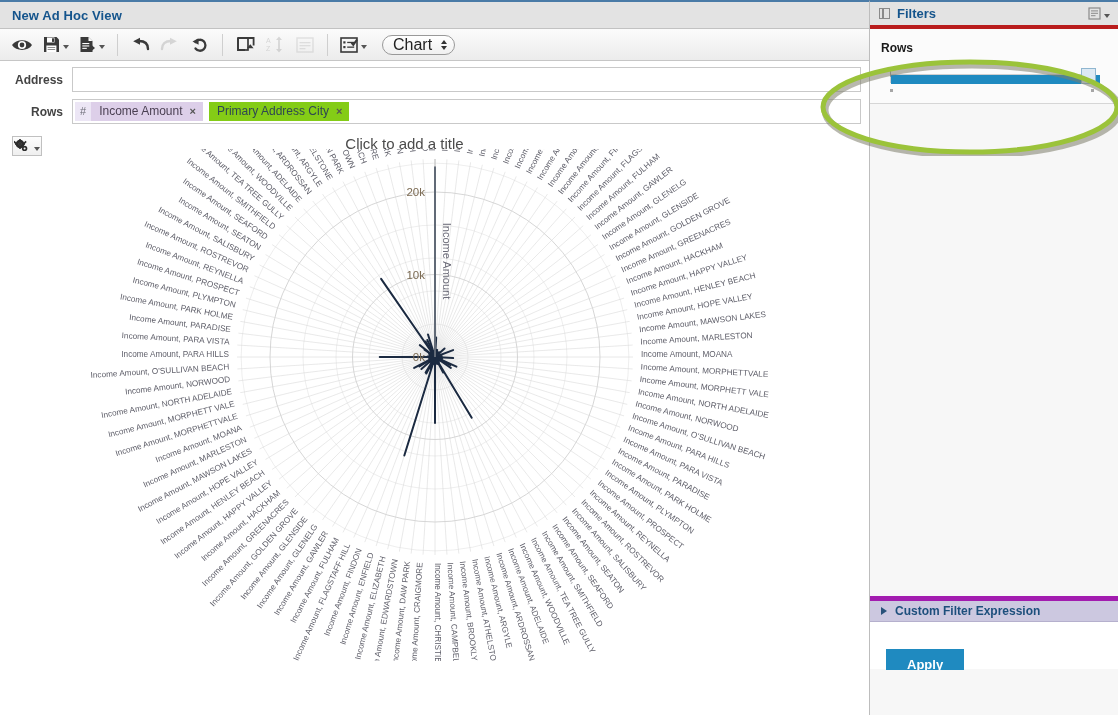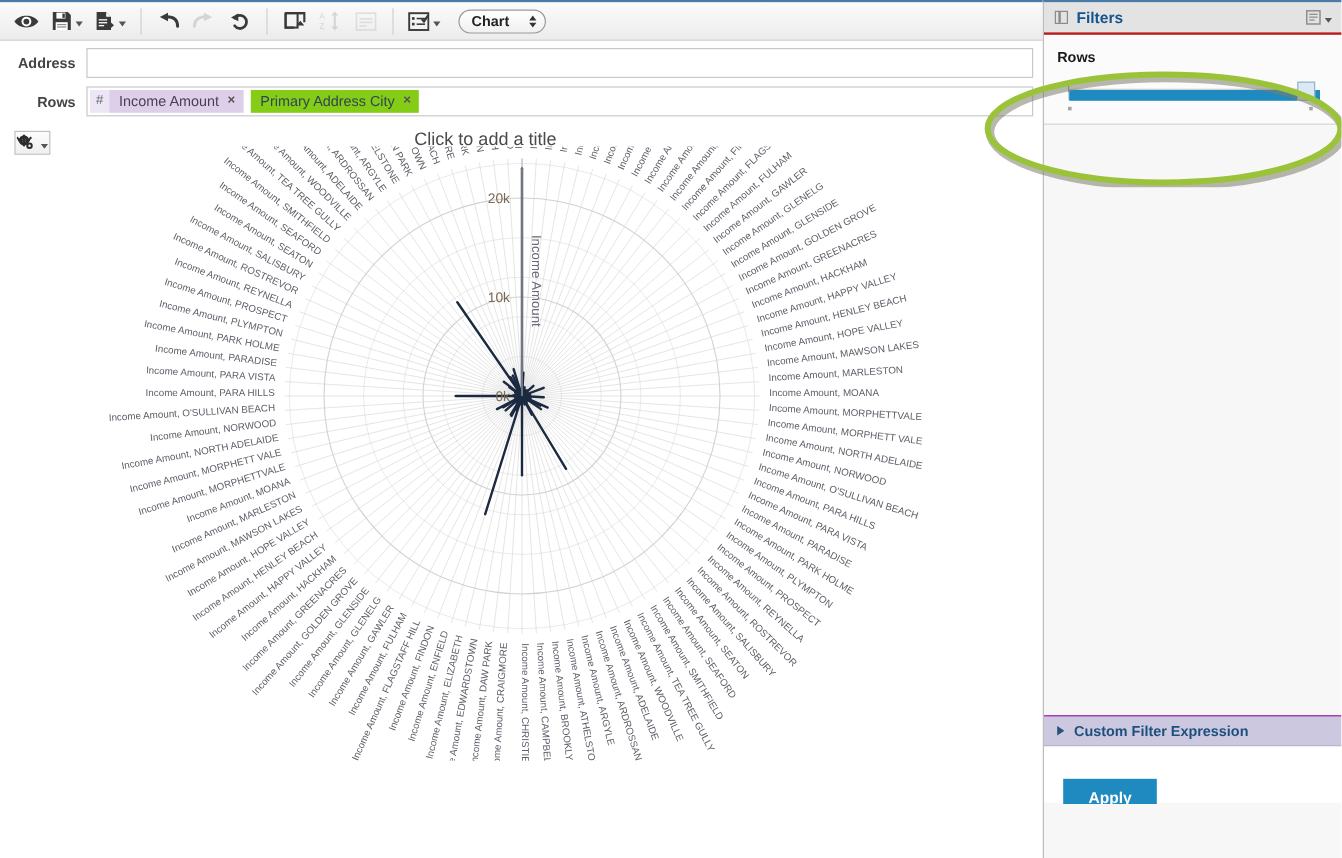--- a/index.html
+++ b/index.html
@@ -71,26 +71,25 @@
 
   
   .tb-select {
     margin-left: 10px;
     position: relative;
     height: 20px;
     width: 73px;
     border: 1px solid #999;
     border-radius: 10px;
     background: linear-gradient(#ffffff, #f0f0f0);
-    display: flex; align-items: center;
+    display: flex; align-items: flex-start;
     padding-left: 10px;
-    font-size: 12px;
+    font-size: 16px;
     color: #222;
     cursor: pointer;
-    font-weight: bold;
   }
   .tb-select .spin {
     position: absolute; right: 7px; top: 50%;
     transform: translateY(-50%);
     display: flex; flex-direction: column; gap: 2px;
   }
   .spin-up {
     width: 0; height: 0;
     border-left: 3px solid transparent;
     border-right: 3px solid transparent;
@@ -188,21 +187,21 @@
   #filters-panel {
     position: absolute; right: 0; top: 0;
     width: 249px; height: 715px;
     background: #f7f7f7;
     border-left: 1px solid #bdbdbd;
     border-top: 2px solid #4a7ba7;
   }
   #filters-header {
     height: 27px;
     background: #e3e3e3;
-    border-bottom: 2px solid #b91c1c;
+    border-bottom: 4px solid #b91c1c;
     display: flex; align-items: center;
     padding: 0 8px 0 9px;
   }
   #filters-collapse-icon {
     width: 11px; height: 11px;
     border: 1.5px solid #8a8a8a;
     margin-right: 7px;
     position: relative;
     cursor: pointer;
     flex: 0 0 auto;
@@ -275,21 +274,21 @@
     cursor: pointer;
   }
 
   #custom-filter-expression {
     position: absolute; left: 0; right: 0; bottom: 0;
     height: 74px;
   }
   #cfe-header {
     height: 26px;
     background: #ccc8e0;
-    border-top: 1px solid #a21caf;
+    border-top: 5px solid #a21caf;
     border-bottom: 1px solid #b5b0cd;
     display: flex; align-items: center;
     padding-left: 11px;
     cursor: pointer;
   }
   #cfe-arrow {
     width: 0; height: 0;
     border-top: 4.5px solid transparent;
     border-bottom: 4.5px solid transparent;
     border-left: 6px solid #29527a;
@@ -322,20 +321,23 @@
     z-index: 50;
   }
 </style>
 </head>
 <body>
 
 <div id="app">
 
   <div id="main-area">
 
+    <div id="view-titlebar">
+      <span id="view-title">New Ad Hoc View</span>
+    </div>
 
     <div id="toolbar">
 
       <div class="tb-group">
         <div class="tb-btn" title="Preview">
           <svg width="22" height="18" viewBox="0 0 22 18">
             <path d="M1 9 C5 2.5,17 2.5,21 9 C17 15.5,5 15.5,1 9 Z" fill="#3a3a3a"></path>
             <circle cx="11" cy="9" r="4.1" fill="#ffffff"></circle>
             <circle cx="11" cy="9" r="2.4" fill="#3a3a3a"></circle>
           </svg>

